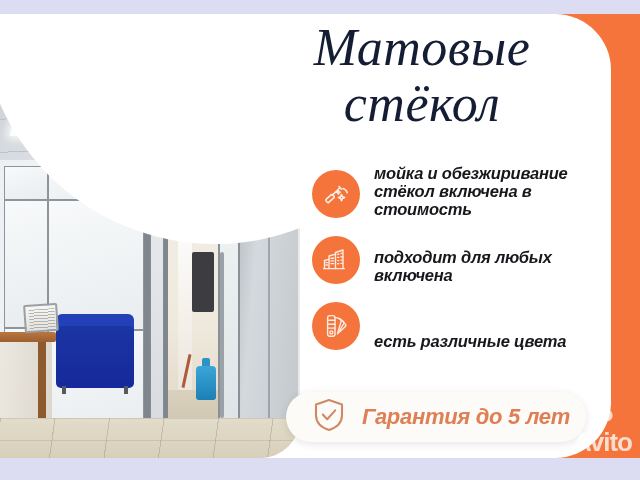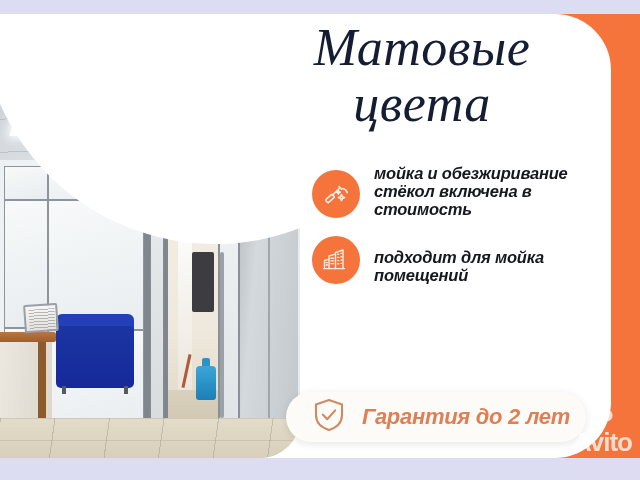--- a/index.html
+++ b/index.html
@@ -517,21 +517,21 @@
         </div>
 
       </div>
       <div id="photo-arc-mask"></div>
     </div>
 
     <div id="content">
 
       <div id="title">
         <div>Матовые</div>
-        <div>цвета</div>
+        <div>стёкол</div>
       </div>
 
       <div id="features">
 
         <div class="feature">
           <div class="f-icon">
             <svg width="28" height="28" viewBox="0 0 28 28" fill="none" stroke="#fdece4" stroke-width="1.6" stroke-linecap="round" stroke-linejoin="round">
               <rect x="3.5" y="16.5" width="9" height="4" rx="1" transform="rotate(-42 8 18.5)"></rect>
               <path d="M10.2 15.4 L17.4 8.2"></path>
               <path d="M17.0 6.6 L19.6 9.2"></path>
@@ -548,34 +548,47 @@
             <svg width="28" height="28" viewBox="0 0 28 28" fill="none" stroke="#fdece4" stroke-width="1.4" stroke-linecap="round" stroke-linejoin="round">
               <path d="M13.5 22.5 V6.5 L21 4 V22.5"></path>
               <path d="M7 22.5 V10 L13.5 8.2"></path>
               <path d="M2.5 22.5 V14.5 L7 13.4"></path>
               <path d="M1.6 22.6 H22.4"></path>
               <path d="M15.7 8.2 h1.1 M19 7.4 h1.1 M15.7 11.4 h1.1 M19 10.8 h1.1 M15.7 14.6 h1.1 M19 14.1 h1.1 M15.7 17.8 h1.1 M19 17.4 h1.1"></path>
               <path d="M9 12.2 h2.6 M9 14.9 h2.6 M9 17.6 h2.6"></path>
               <path d="M4 16.6 h1.4 M4 19 h1.4"></path>
             </svg>
           </div>
-          <div class="f-text">подходит для мойка помещений</div>
+          <div class="f-text">подходит для любых включена</div>
         </div>
 
+        <div class="feature">
+          <div class="f-icon">
+            <svg width="28" height="28" viewBox="0 0 28 28" fill="none" stroke="#fdece4" stroke-width="1.4" stroke-linecap="round" stroke-linejoin="round">
+              <rect x="5.6" y="3.6" width="7.4" height="20.6" rx="2.2"></rect>
+              <path d="M6 8.3 h7 M6 12.2 h7 M6 16.1 h7"></path>
+              <circle cx="9.3" cy="20.4" r="1.5"></circle>
+              <path d="M13 5.4 l4.6 1.3 a2.2 2.2 0 0 1 1.5 2.7 l-3.6 12.4"></path>
+              <path d="M16.6 6.4 l4.2 2.6 a2.2 2.2 0 0 1 .7 3 l-5.4 9.2"></path>
+              <path d="M20.2 8.6 l2.9 3.3 a2.2 2.2 0 0 1 -.2 3.1 l-5.4 5"></path>
+            </svg>
+          </div>
+          <div class="f-text">есть различные цвета</div>
+        </div>
 
       </div>
 
       <div id="badge">
         <span id="badge-shield">
           <svg width="34" height="36" viewBox="0 0 34 36" fill="none" stroke="#d08a63" stroke-width="2.1" stroke-linecap="round" stroke-linejoin="round">
             <path d="M17 3 L30 7.4 V18 c0 8-5.6 12.6-13 15 -7.4-2.4-13-7-13-15 V7.4 Z"></path>
             <path d="M10.8 17.6 l4.4 4.6 8-8.8"></path>
           </svg>
         </span>
-        <span id="badge-text">Гарантия до 2 лет</span>
+        <span id="badge-text">Гарантия до 5 лет</span>
       </div>
 
     </div>
   </div>
 
   <div id="watermark">
     <span>
       <svg width="26" height="26" viewBox="0 0 26 26" fill="rgba(255,255,255,.9)">
         <circle cx="7" cy="7" r="5.6"></circle>
         <circle cx="19" cy="6.2" r="4.1"></circle>

